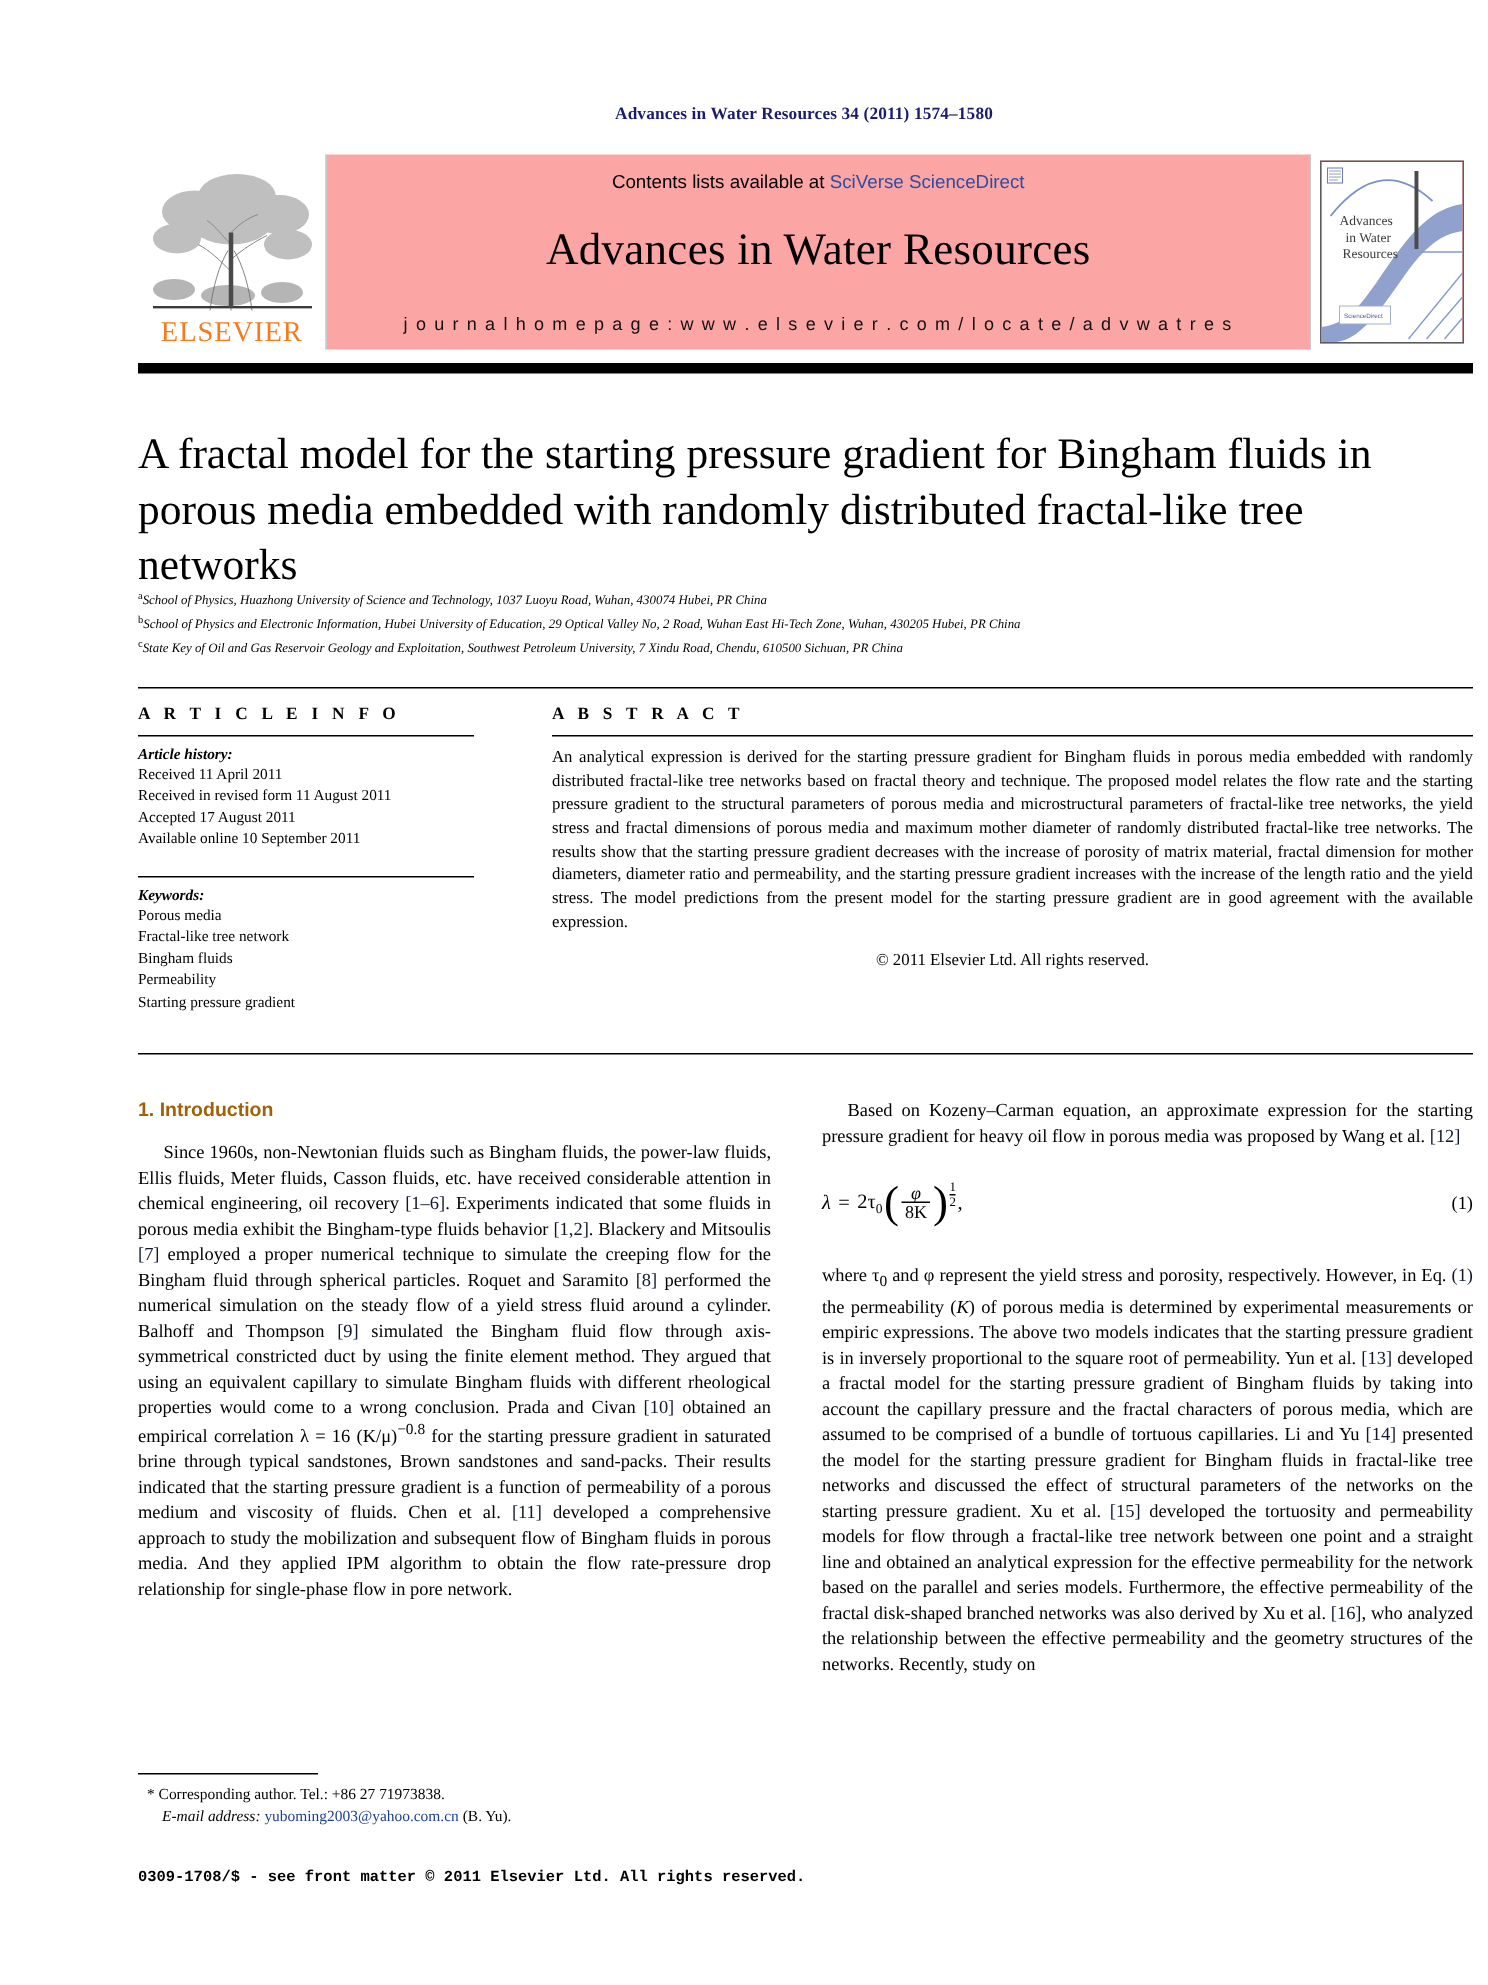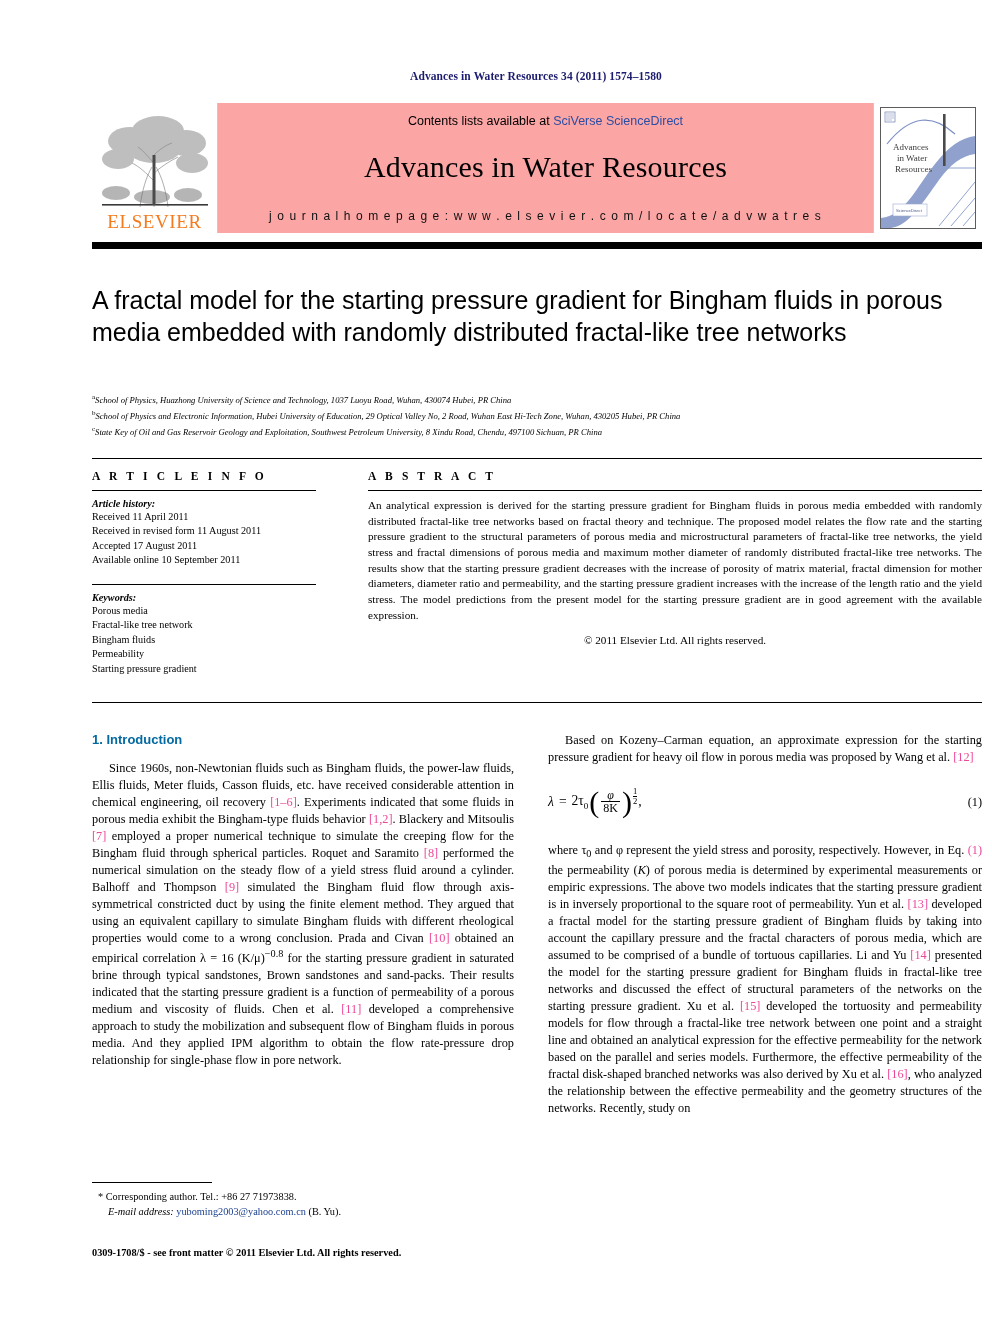--- a/index.html
+++ b/index.html
@@ -130,22 +130,22 @@
     height: 7px;
     background: #000;
   }
 
   
   .title {
     position: absolute;
     left: 52px;
     top: 285px;
     width: 880px;
-    font-family: Liberation Sans, sans-serif;
-    font-size: 25px;
+    font-family: Liberation Serif, serif;
+    font-size: 29px;
     line-height: 1.27;
     color: #000;
   }
 
   
   .authors {
     position: absolute;
     left: 52px;
     top: 363px;
     width: 880px;
@@ -251,33 +251,33 @@
     position: absolute;
     left: 508px;
     top: 732px;
     width: 434px;
   }
   h2.sec-title {
     font-family: "Liberation Sans", sans-serif;
     font-size: 13px;
     font-weight: bold;
     margin: 0 0 13px 0;
-    color: #0369a1;
+    color: #a16207;
   }
   p.body {
     font-family: "Liberation Serif", serif;
     font-size: 12.3px;
     line-height: 1.385;
     text-align: justify;
     margin: 0 0 10px 0;
     color: #000;
     text-indent: 17px;
   }
   p.body.noindent { text-indent: 0; }
-  .ref { color: #ec4899; }
+  .ref { color: #0f172a; }
 
   
   .equation-row {
     position: relative;
     margin: 17px 0 19px 0;
     height: 40px;
     font-family: "Liberation Serif", serif;
     font-size: 13.6px;
   }
   .eq-body {
@@ -349,21 +349,21 @@
     color: #000;
   }
   .fn-line .lbl { font-style: italic; }
   .mail { color: #1b3f8f; }
 
   .frontmatter {
     position: absolute;
     left: 52px;
     top: 1245px;
     width: 460px;
-    font-family: Liberation Serif, serif;
+    font-family: Liberation Mono, monospace;
     font-size: 10.3px;
     line-height: 1.5;
     font-weight: bold;
   }
   .doi-link { color: #1b3f8f; font-weight: bold; }
 </style>
 </head>
 <body>
 
 <div class="page">
@@ -437,21 +437,21 @@
   </div>
 
   <div class="thick-rule"></div>
 
   <div class="title">A fractal model for the starting pressure gradient for Bingham fluids in porous media embedded with randomly distributed fractal-like tree networks</div>
 
 
   <div class="affils">
     <div><sup>a</sup><span>School of Physics, Huazhong University of Science and Technology, 1037 Luoyu Road, Wuhan, 430074 Hubei, PR China</span></div>
     <div><sup>b</sup><span>School of Physics and Electronic Information, Hubei University of Education, 29 Optical Valley No, 2 Road, Wuhan East Hi-Tech Zone, Wuhan, 430205 Hubei, PR China</span></div>
-    <div><sup>c</sup><span>State Key of Oil and Gas Reservoir Geology and Exploitation, Southwest Petroleum University, 8 Xindu Road, Chendu, 497100 Sichuan, PR China</span></div>
+    <div><sup>c</sup><span>State Key of Oil and Gas Reservoir Geology and Exploitation, Southwest Petroleum University, 7 Xindu Road, Chendu, 610500 Sichuan, PR China</span></div>
   </div>
 
   <div class="band-rule-top"></div>
 
   <div class="info-col">
     <div class="sec-caps">A R T I C L E   I N F O</div>
     <div class="hairline short"></div>
     <div class="info-head">Article history:</div>
     <div class="info-line">Received 11 April 2011</div>
     <div class="info-line">Received in revised form 11 August 2011</div>

